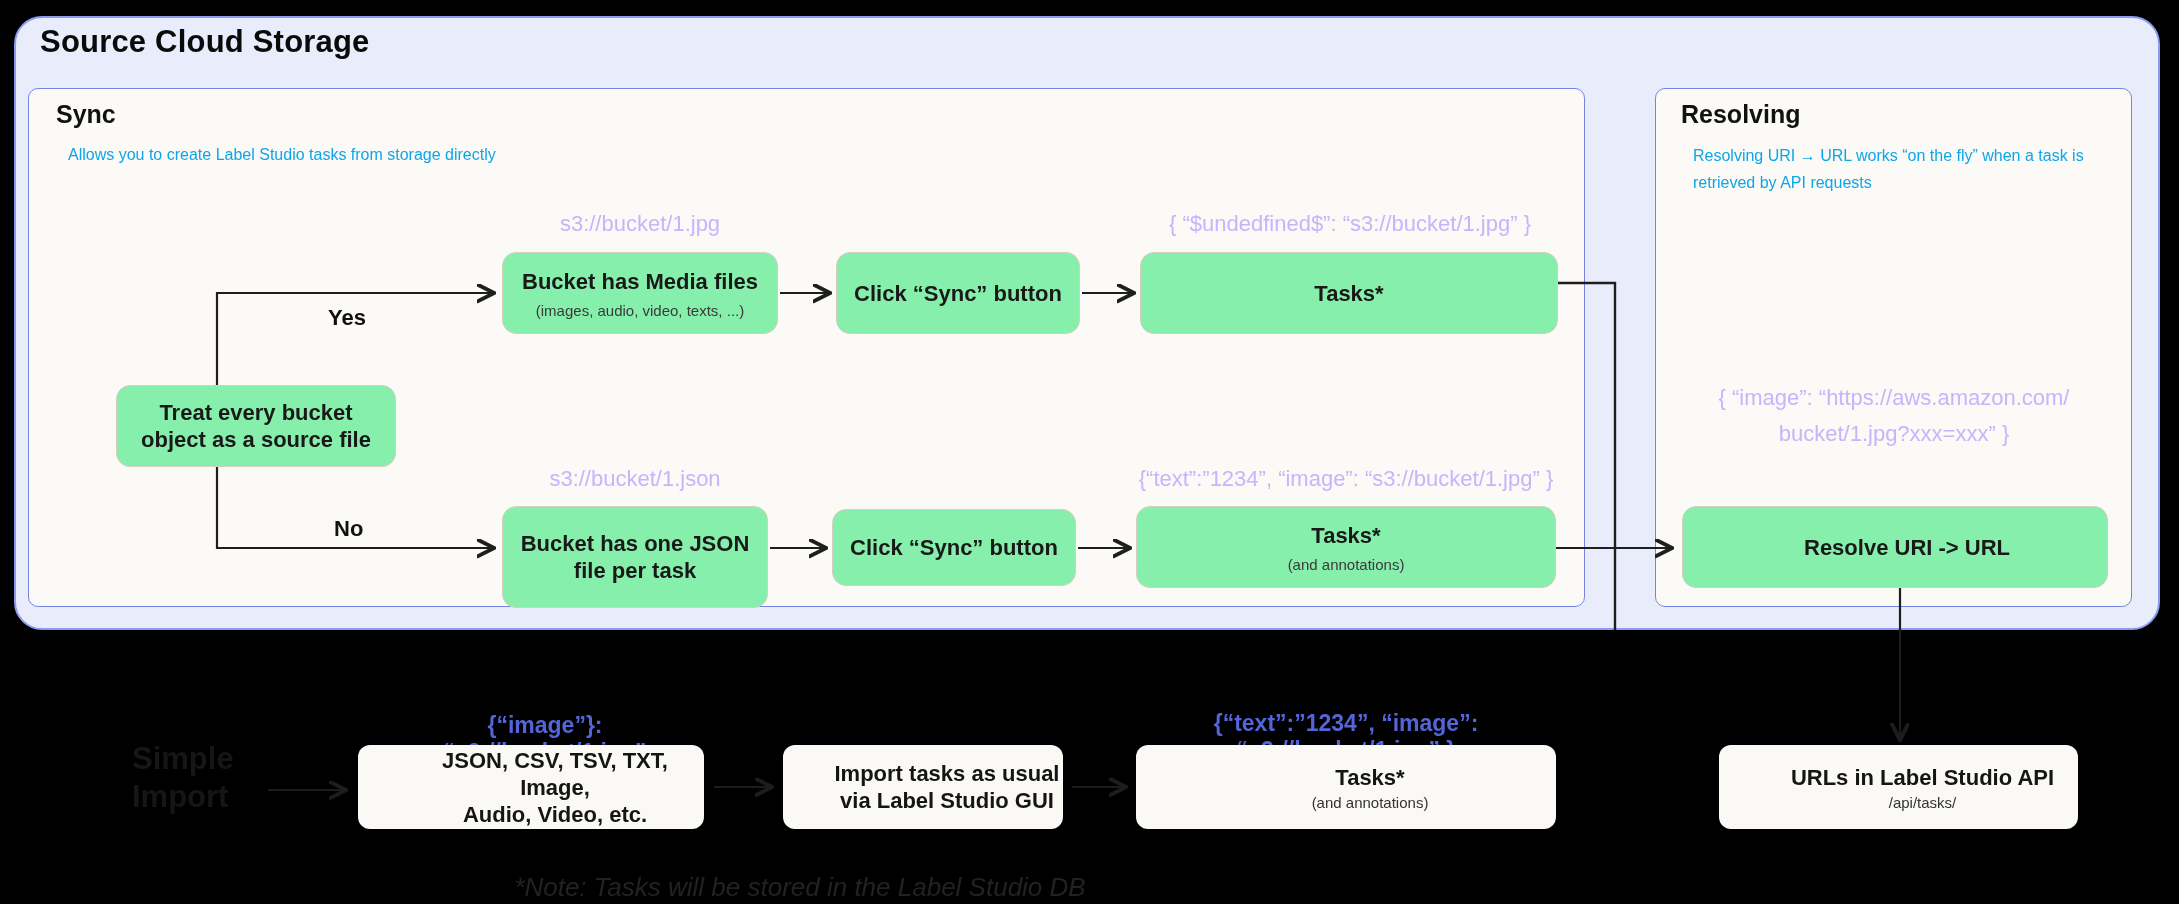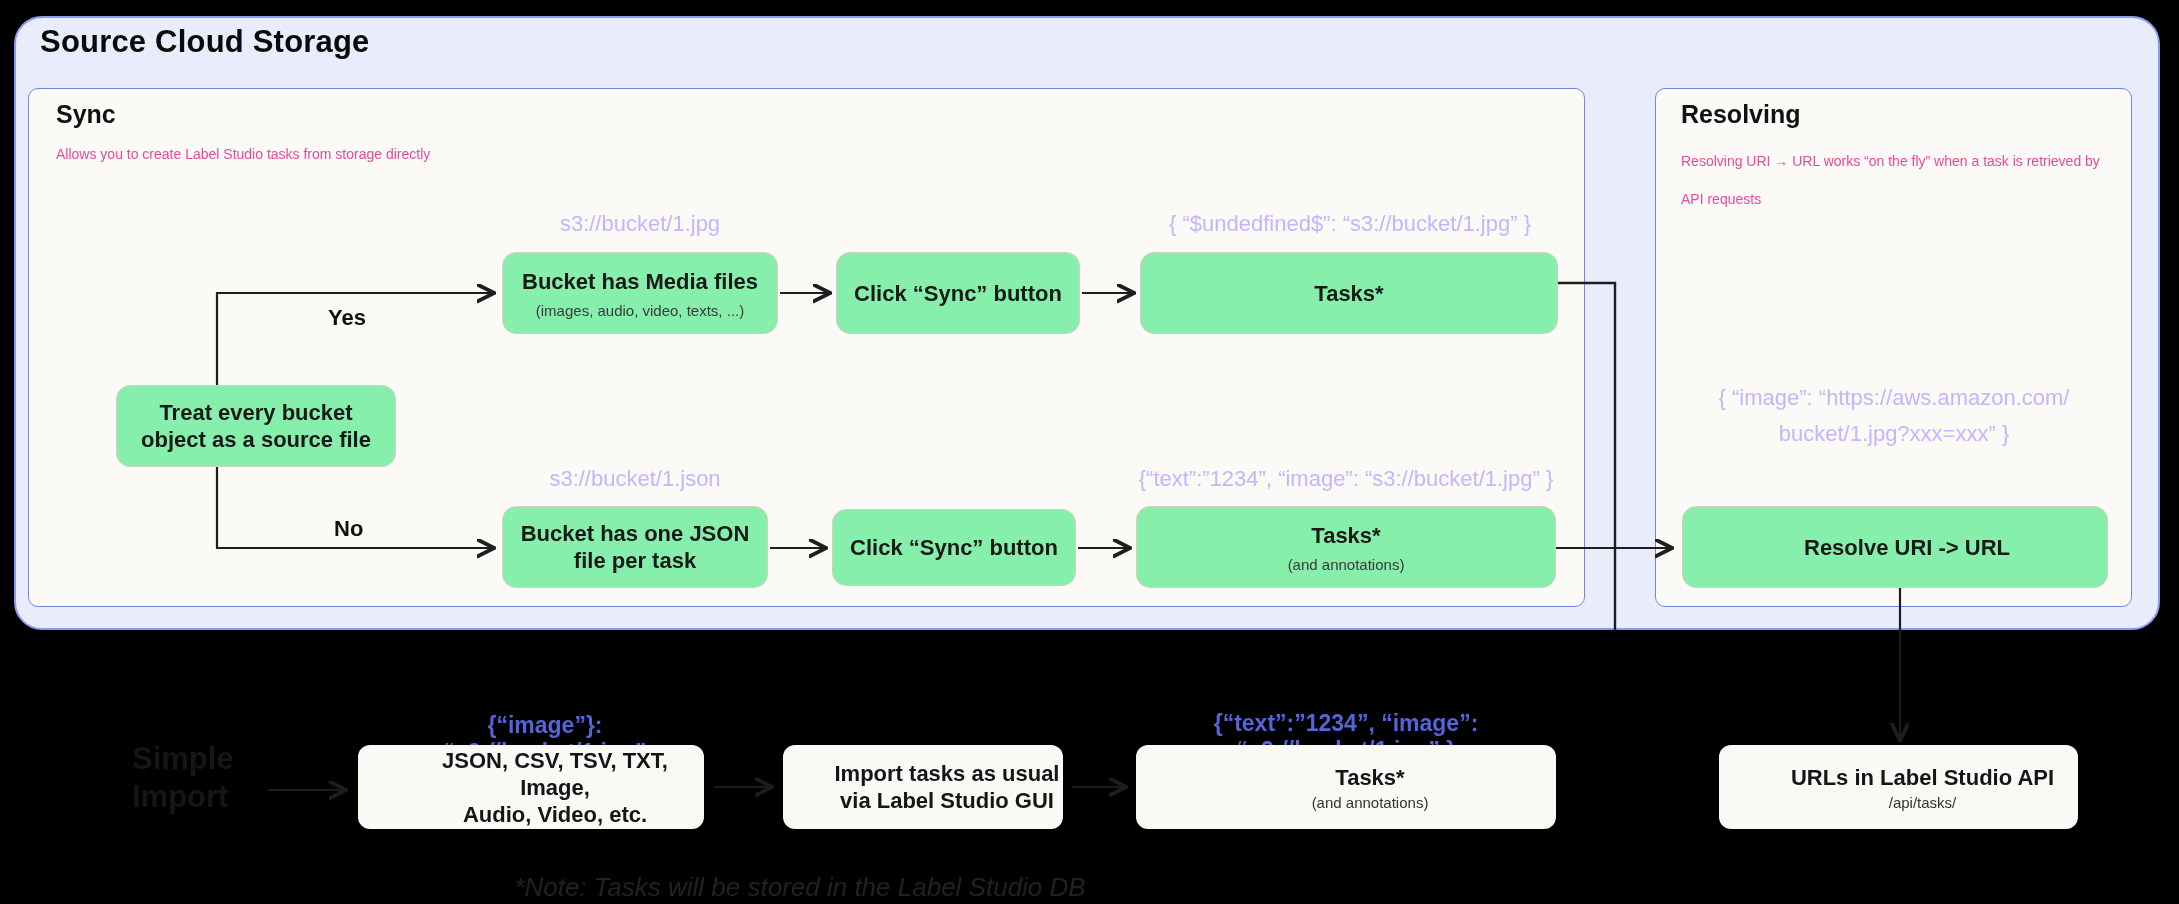--- a/index.html
+++ b/index.html
@@ -12,21 +12,21 @@
   .outer-panel{
     left:14px;top:16px;width:2146px;height:614px;background:#e8ecfb;
     border:2.5px solid #8c9bef;border-radius:28px;box-sizing:border-box;
   }
   .page-title{left:40px;top:24px;font-size:31px;font-weight:bold;color:#0a0a0a;letter-spacing:.2px;}
   
   .sub-panel{background:#fbfaf6;border:1.5px solid #7484e4;border-radius:10px;box-sizing:border-box;}
   .sync-panel{left:28px;top:88px;width:1557px;height:519px;}
   .resolving-panel{left:1655px;top:88px;width:477px;height:519px;}
   .panel-title{font-size:25px;font-weight:bold;color:#111;}
-  .panel-sub{font-size:14px;color:#ec4899;}
+  .panel-sub{font-size:16px;color:#0ea5e9;margin-left:12px;}
   
   .flowbox{
     background:#86efac;border:1.2px solid #d5cfc0;border-radius:14px;box-sizing:border-box;
     display:flex;flex-direction:column;align-items:center;justify-content:center;text-align:center;
   }
   .flowbox .bt{font-size:22px;font-weight:bold;color:#191919;line-height:27px;white-space:pre-line;}
   .flowbox .bs{font-size:15px;color:#3a3a3a;margin-top:7px;text-align:right;}
   
   .darkbox{
     background:#faf9f5;border-radius:12px;box-sizing:border-box;
@@ -49,21 +49,21 @@
 
   <div class="abs outer-panel"></div>
   <div class="abs page-title">Source Cloud Storage</div>
 
   <div class="abs sub-panel sync-panel"></div>
   <div class="abs panel-title" style="left:56px;top:100px;">Sync</div>
   <div class="abs panel-sub" style="left:56px;top:146px;">Allows you to create Label Studio tasks from storage directly</div>
 
   <div class="abs sub-panel resolving-panel"></div>
   <div class="abs panel-title" style="left:1681px;top:100px;">Resolving</div>
-  <div class="abs panel-sub" style="left:1681px;top:142px;width:430px;line-height:38px;">Resolving URI → URL works “on the fly” when a task is retrieved by API requests</div>
+  <div class="abs panel-sub" style="left:1681px;top:142px;width:430px;line-height:27px;">Resolving URI → URL works “on the fly” when a task is retrieved by API requests</div>
   <div class="abs bluelabel" style="left:1665px;top:380px;width:458px;line-height:36px;">{ “image”: “https://aws.amazon.com/
 bucket/1.jpg?xxx=xxx” }</div>
 
   <svg class="abs wires" width="2179" height="904" viewBox="0 0 2179 904">
     <defs>
       <marker id="ah" markerWidth="9" markerHeight="9" refX="7" refY="4" orient="auto">
         <path d="M0,0 L8,4 L0,8" fill="none" stroke="#1e1e1e" stroke-width="1.8"></path>
       </marker>
       <marker id="ahf" markerWidth="9" markerHeight="9" refX="7" refY="4" orient="auto">
         <path d="M0,0 L8,4 L0,8" fill="none" stroke="#1d1d1d" stroke-width="1.8"></path>
@@ -105,21 +105,21 @@
   </div>
   <div class="abs flowbox" style="left:836px;top:252px;width:244px;height:82px;">
     <div class="bt">Click “Sync” button</div>
   </div>
   <div class="abs bluelabel" style="left:1140px;top:211px;width:420px;">{ “$undedfined$”: “s3://bucket/1.jpg” }</div>
   <div class="abs flowbox" style="left:1140px;top:252px;width:418px;height:82px;">
     <div class="bt">Tasks*</div>
   </div>
 
   <div class="abs bluelabel" style="left:485px;top:466px;width:300px;">s3://bucket/1.json</div>
-  <div class="abs flowbox" style="left:502px;top:506px;width:266px;height:82px;">
+  <div class="abs flowbox" style="left:502px;top:506px;width:266px;height:102px;">
     <div class="bt">Bucket has one JSON
 file per task</div>
   </div>
   <div class="abs flowbox" style="left:832px;top:509px;width:244px;height:77px;">
     <div class="bt">Click “Sync” button</div>
   </div>
   <div class="abs bluelabel" style="left:1136px;top:466px;width:420px;">{“text”:”1234”,  “image”: “s3://bucket/1.jpg” }</div>
   <div class="abs flowbox" style="left:1136px;top:506px;width:420px;height:82px;">
     <div class="bt">Tasks*</div>
     <div class="bs">(and annotations)</div>

